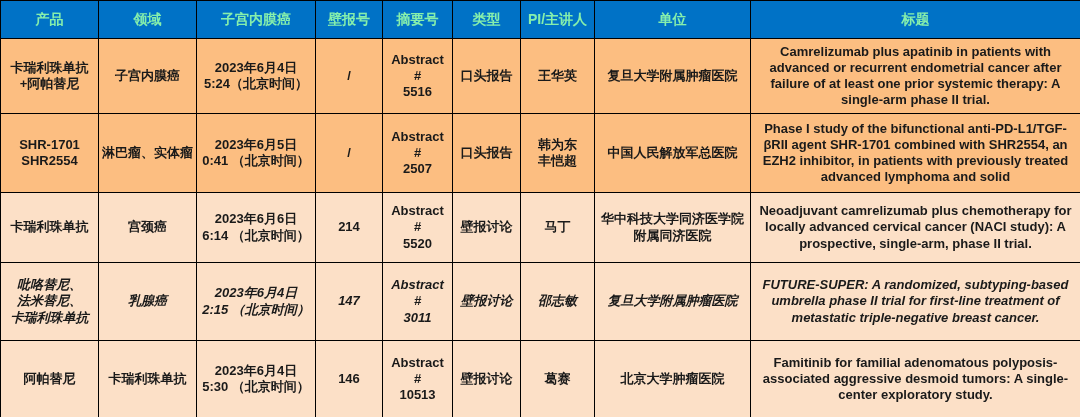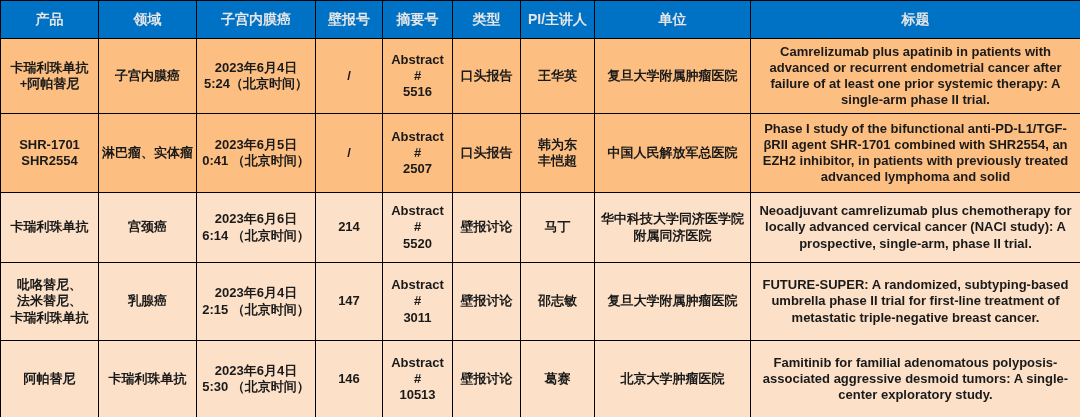--- a/index.html
+++ b/index.html
@@ -23,36 +23,36 @@
     border: 1px solid #000000;
     box-sizing: border-box;
     vertical-align: middle;
     text-align: center;
     font-weight: bold;
     padding: 2px 3px;
     overflow: hidden;
   }
   table.conf th {
     background: #0072C6;
-    color: #e5e5e5;
+    color: #86efac;
     font-size: 14px;
     height: 38px;
   }
   table.conf td {
     color: #1a1a1a;
     font-size: 13px;
     line-height: 1.25;
     white-space: pre-line;
   }
   tbody tr.dark td  { background: #FCBE81; }
   tbody tr.light td { background: #FCE0C7; }
   tbody tr:nth-child(1) { height: 75px; }
   tbody tr:nth-child(2) { height: 79px; }
   tbody tr:nth-child(3) { height: 70px; }
-  tbody tr:nth-child(4) { height: 78px; }
+  tbody tr:nth-child(4) { height: 78px; font-style: italic; }
   tbody tr:nth-child(5) { height: 77px; }
   td.title-cell {
     text-align: left;
     padding: 2px 6px;
     white-space: normal;
     margin-left: 28px;
   }
 </style>
 </head>
 <body>

